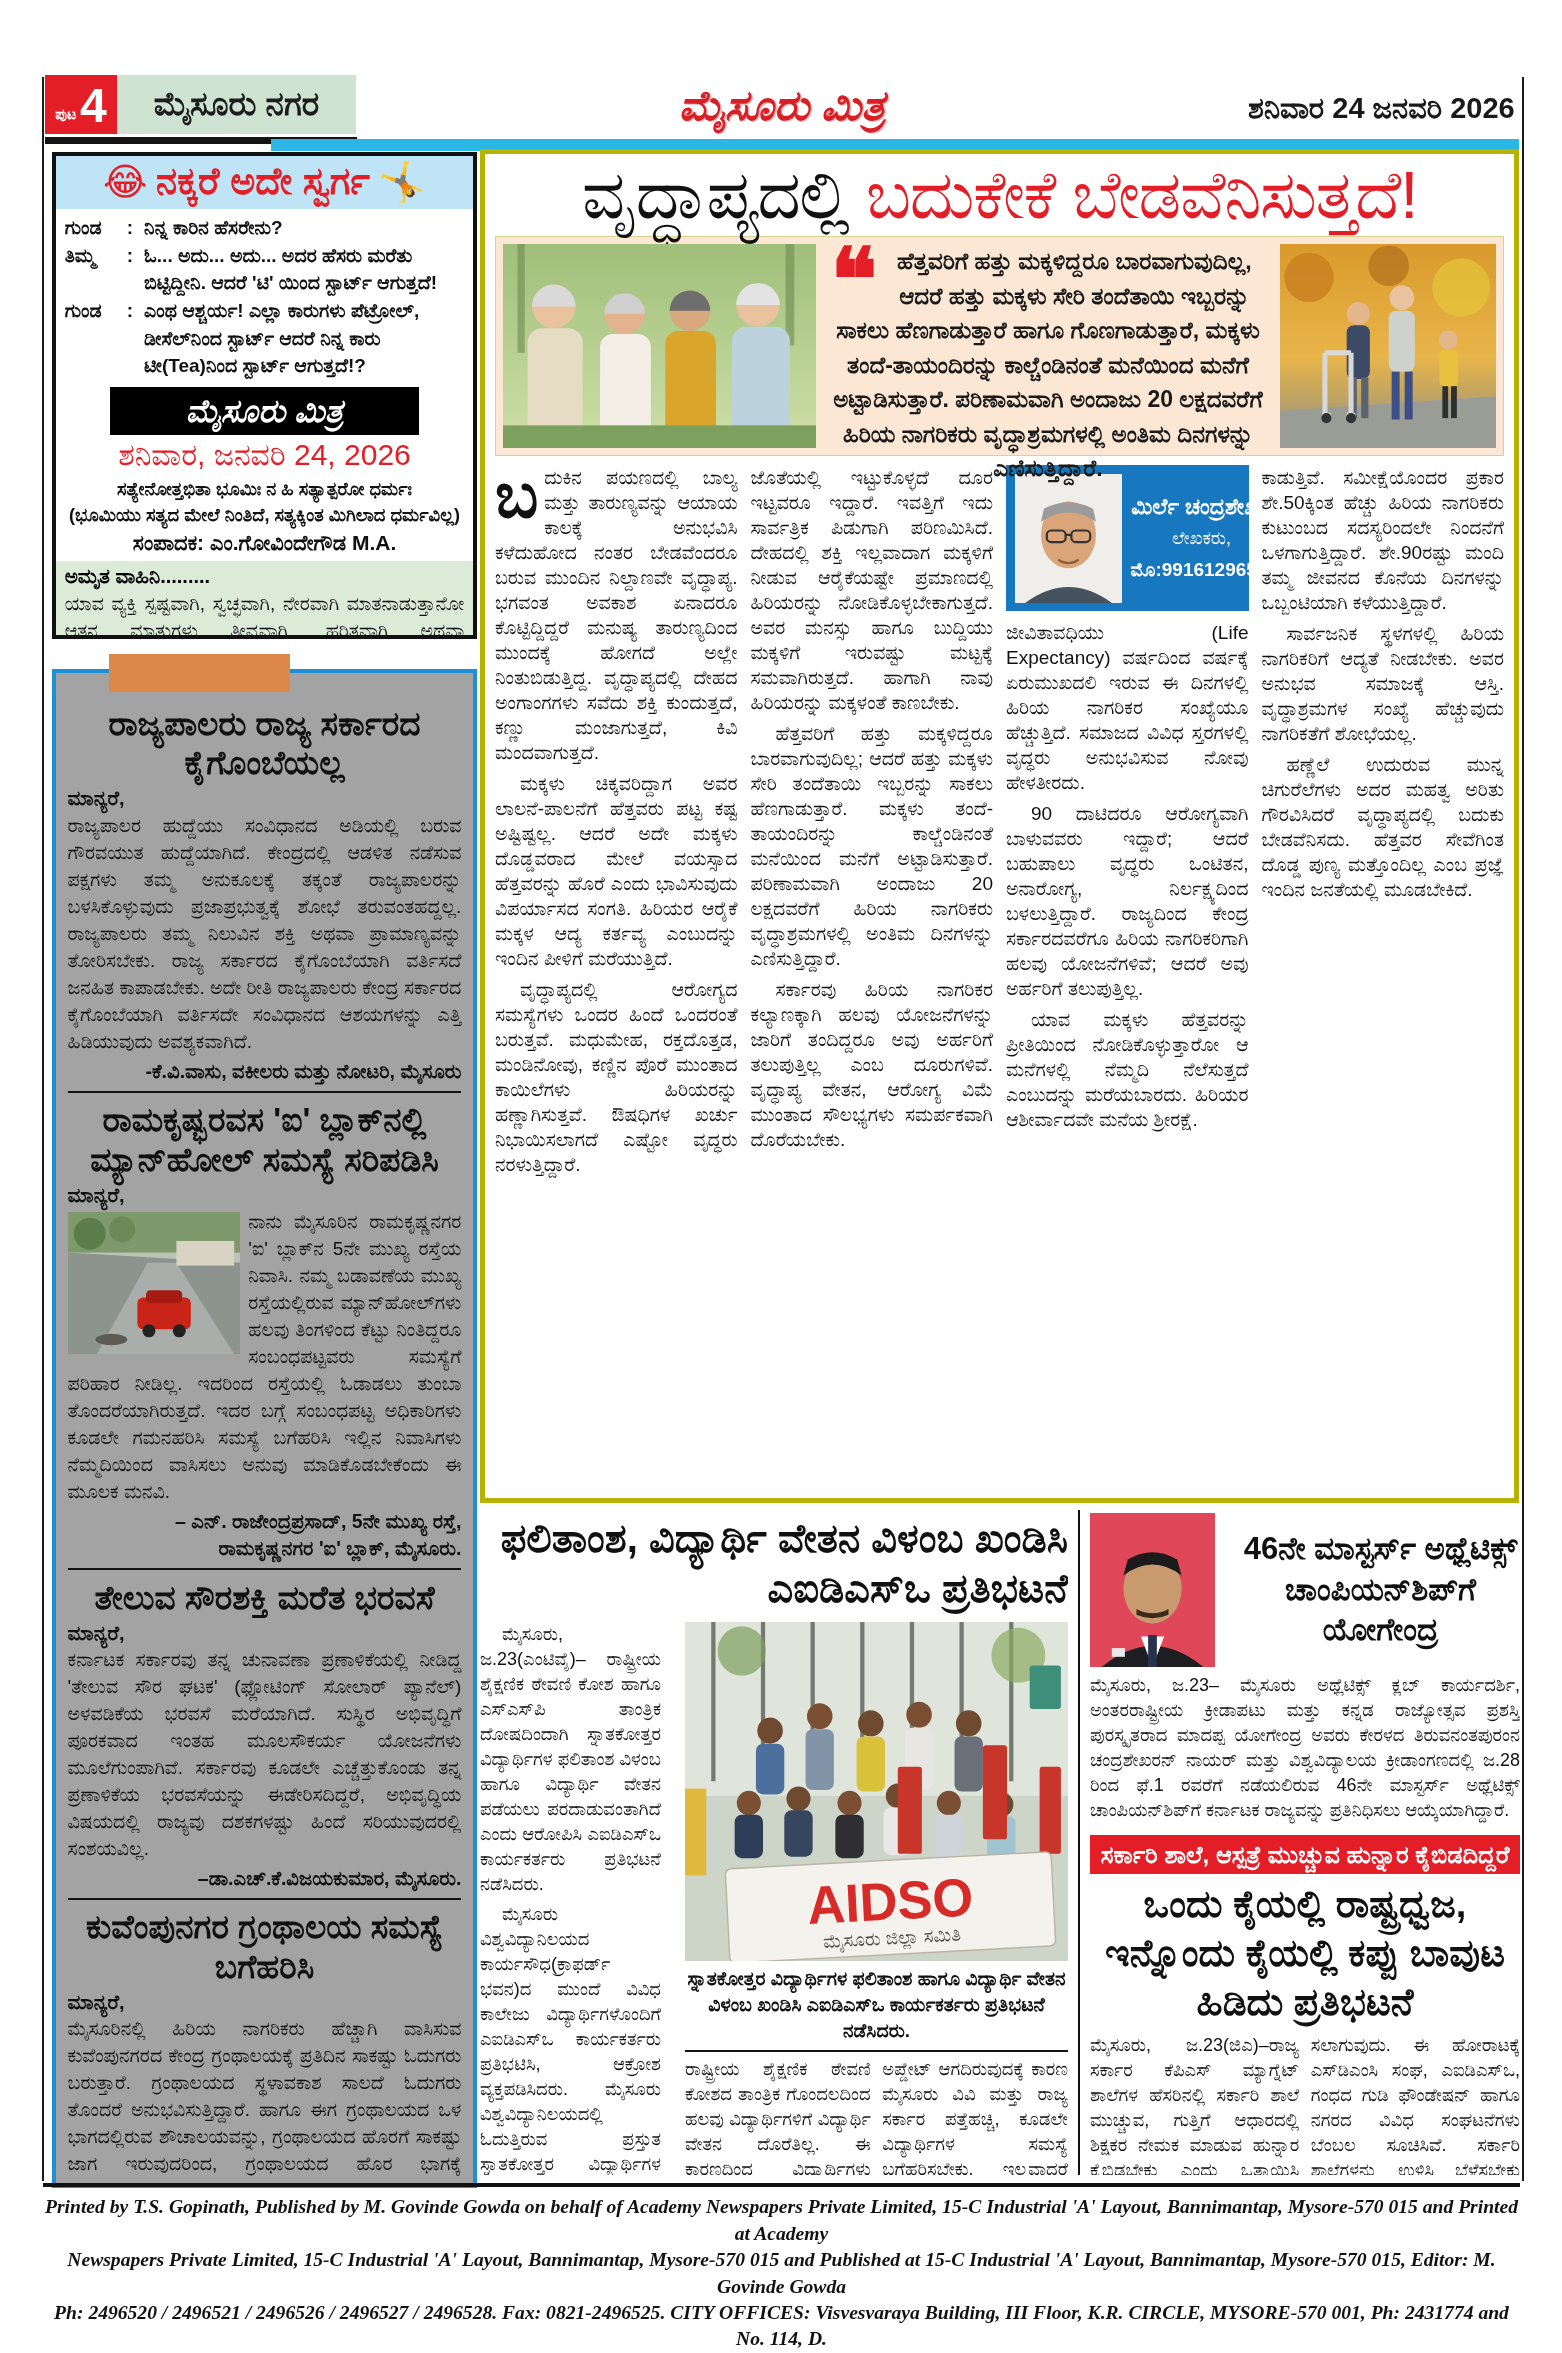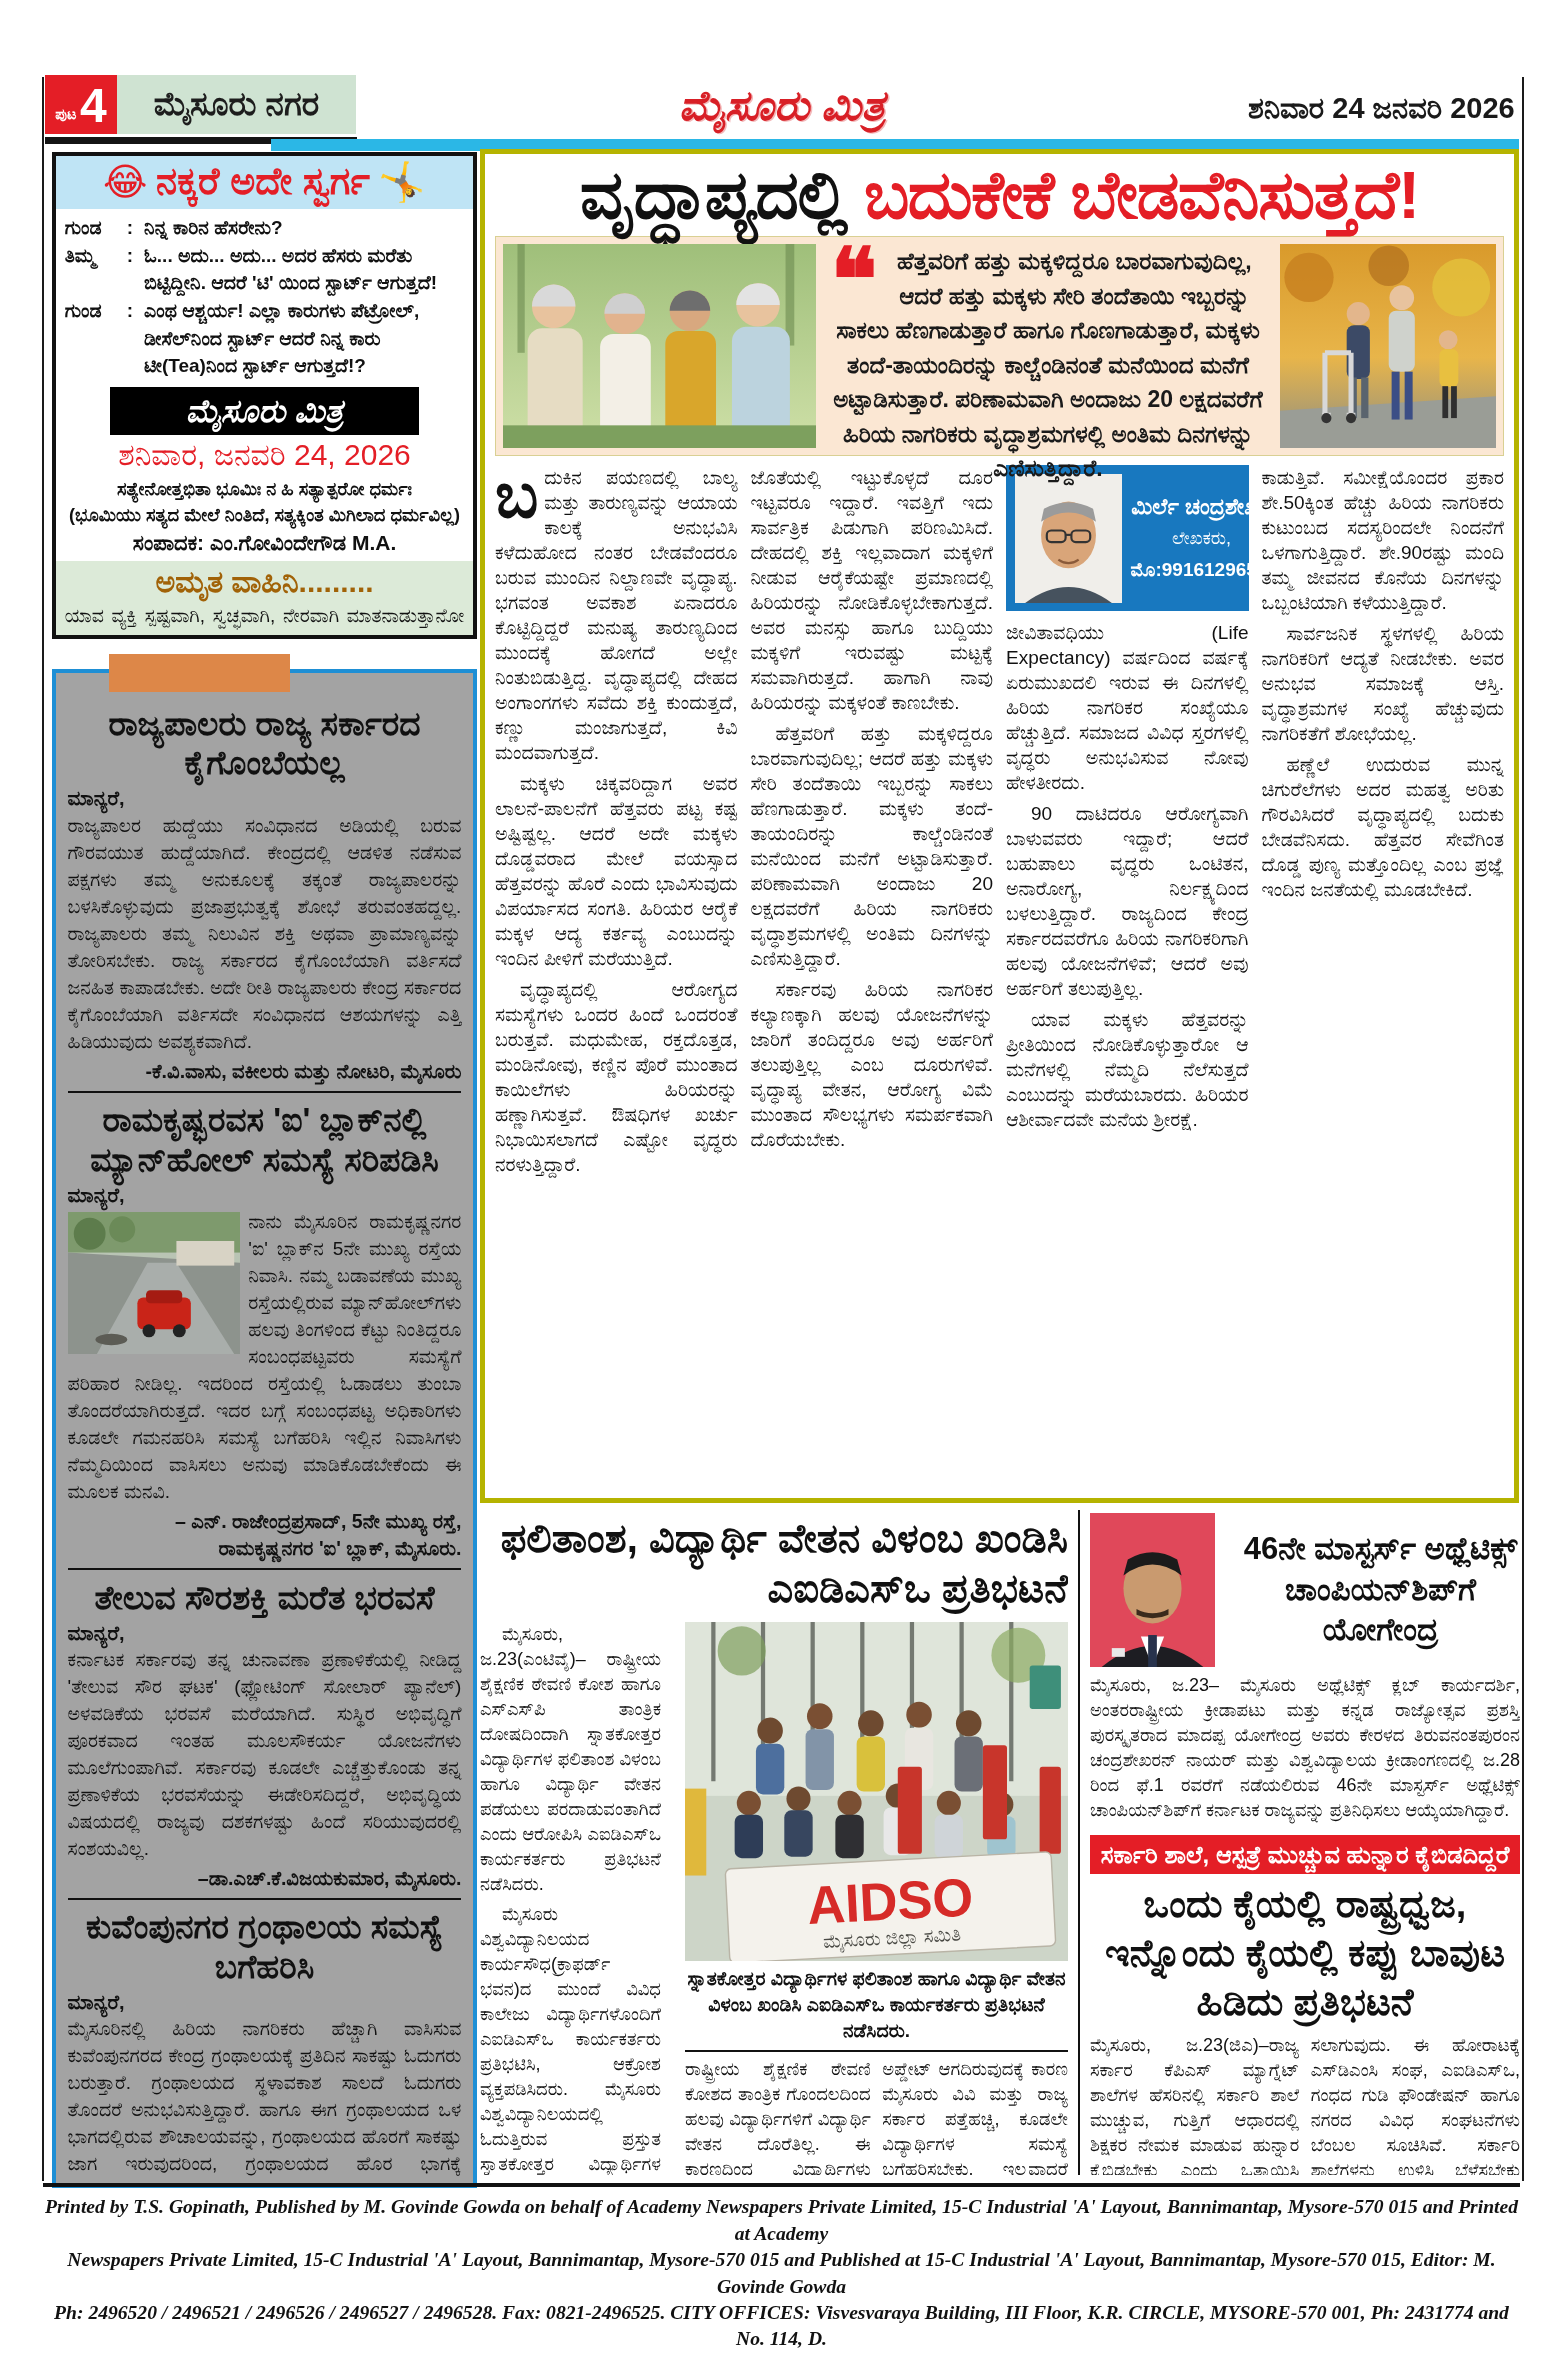--- a/index.html
+++ b/index.html
@@ -32,41 +32,41 @@
   .jline{display:flex}
   .spk{width:62px;flex:none}
   .colon{width:17.4px;flex:none}
   .jtext{flex:1}
   .mast-black{background:#000;color:#fff;font-size:32px;font-weight:bold;font-style:italic;
               text-align:center;margin:5.8px auto 2.9px;width:74%;padding:5.8px 0}
   .red-date{color:#e41e26;text-align:center;font-size:30px;font-weight:normal;margin:2.9px 0}
   .motto{text-align:center;font-size:18px;font-weight:bold;line-height:1.45}
   .editor-line{text-align:center;font-size:21px;font-weight:bold;margin:2.9px 0 5.8px}
   .amrutha{background:#dcead8;padding:4.3px 8.7px 7.2px}
-  .amrutha-title{color:#a16207;text-align:center;font-size:30px;font-weight:bold}
+  .amrutha-title{color:#000000;font-size:20px;font-weight:bold}
   .amrutha-text{font-size:19px;line-height:1.4;text-align:justify;margin-top:2.9px}
 
   .letters-badge{position:relative;margin:14.5px 0 0 57px;display:flex;align-items:center;z-index:2}
   .badge-label{background:#1878bf;color:#fff;font-size:33px;font-weight:bold;padding:5.8px 13px;
                display:flex;gap:8.7px;align-items:center}
   .badge-label .pen{font-size:32px}
   .badge-orange{width:181px;height:38px;background:#dd8748}
   .letters-box{border:4.3px solid #1e8fd5;margin-top:-23px;padding:30px 11.6px 7.2px;height:1519px;
                box-sizing:border-box;overflow:hidden;background:#a3a3a3}
   .letter h3{font-size:33px;font-weight:bold;text-align:center;margin:1.4px 0 4.3px;line-height:1.2}
   .letter .salut{font-size:20px;font-weight:bold;margin:0 0 1.4px}
   .letter .lbody{font-size:19px;line-height:27px;text-align:justify}
   .letter .sig{font-size:19.6px;font-weight:bold;text-align:right;margin:2.9px 0 5.8px;line-height:1.4}
   .letter + .letter{border-top:2.2px solid #111;padding-top:5.8px;margin-top:5.8px}
   .road-photo{float:left;width:172px;height:142px;margin:4.3px 8.7px 2.9px 0;background:#9aa39a}
 
   
   .main-article{position:absolute;left:480px;top:149px;width:1039px;height:1354px;
                 border:5.8px solid #b5b300;background:#fff;box-sizing:border-box;padding:2.9px 10px;overflow:hidden}
-  .main-headline{text-align:center;font-size:67px;font-weight:bold;line-height:1.12;letter-spacing:-1.4px}
+  .main-headline{text-align:center;font-size:67px;font-weight:normal;line-height:1.12;letter-spacing:-1.4px}
   .hl-red{color:#e41e26}
   .quote-panel{margin-top:4.3px;display:flex;gap:10px;background:#fbe7d3;border:1.4px solid #d9d093;
                padding:7.2px;height:220px;box-sizing:border-box}
   .qphoto{flex:none;overflow:hidden}
   .photo-elderly{width:313px}
   .photo-walker{width:216px}
   .quote-mid{flex:1;position:relative;padding:0 4.3px}
   .qmark{color:#e41e26;font-size:87px;line-height:.55;float:left;margin:13px 5.8px 0 0;
          font-family:"Liberation Serif",serif;font-weight:bold}
   .quote-text{font-size:23px;font-weight:bold;text-align:center;line-height:1.5;color:#1a1a1a}

